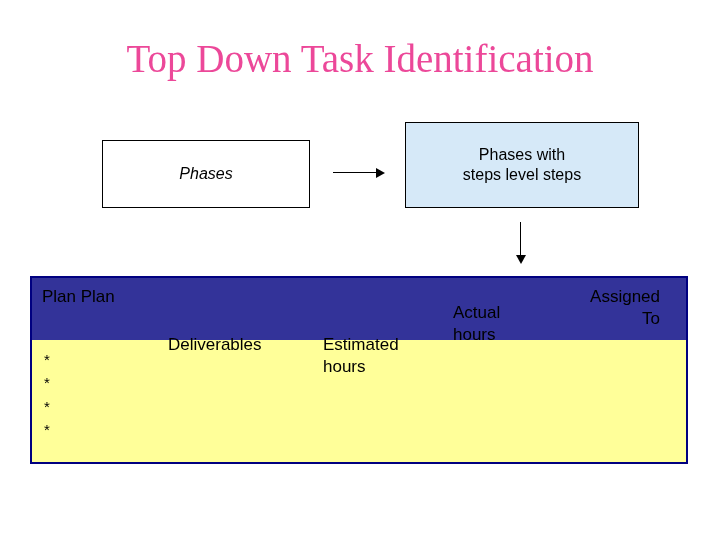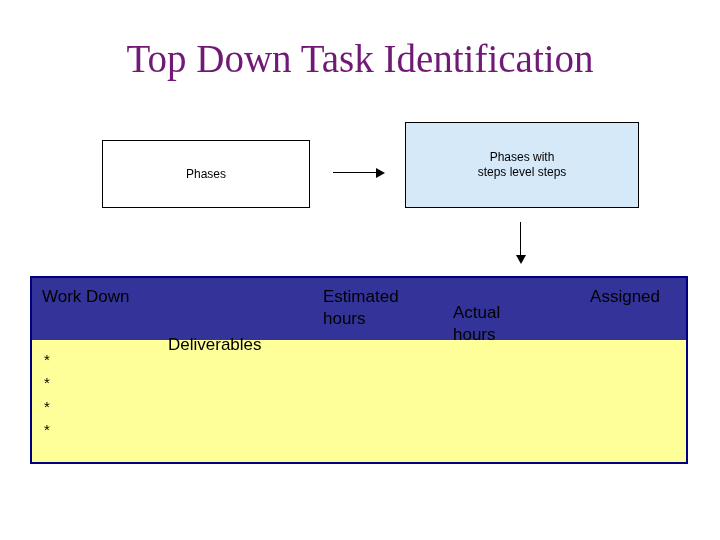--- a/index.html
+++ b/index.html
@@ -11,41 +11,42 @@
     position: relative;
     overflow: hidden;
   }
   .title {
     position: absolute;
     top: 36px;
     left: 0;
     width: 100%;
     text-align: center;
     font-size: 39px;
-    color: #701a75;
+    color: #ec4899;
     font-weight: normal;
   }
   .box {
     position: absolute;
     border: 1px solid #000;
     font-family: Verdana, Geneva, sans-serif;
-    font-size: 12px;
+    font-size: 16px;
     color: #000;
     display: flex;
     align-items: center;
     justify-content: center;
     text-align: center;
     line-height: 1.25;
   }
   .box-phases {
     left: 102px;
     top: 140px;
     width: 208px;
     height: 68px;
     background: #ffffff;
+    font-style: italic;
   }
   .box-phases-hl {
     left: 405px;
     top: 122px;
     width: 234px;
     height: 86px;
     background: #d6e9f8;
   }
   .arrow-h {
     position: absolute;
@@ -109,21 +110,21 @@
     font-family: Verdana, Geneva, sans-serif;
     font-size: 17px;
     color: #000;
   }
   .th {
     padding: 8px 6px 6px 6px;
     line-height: 1.3;
   }
   .th.workplan { width: 130px; padding-left: 10px; }
   .th.deliverables { width: 155px; margin-top: 48px; }
-  .th.estimated { width: 130px; }
+  .th.estimated { width: 130px; margin-top: 48px; }
   .th.actual { width: 115px; margin-top: 16px; }
   .th.assigned { flex: 1; text-align: right; padding-right: 26px; }
   .table-body {
     background: #ffff99;
     height: 122px;
     font-family: Verdana, Geneva, sans-serif;
     font-size: 15px;
     color: #000;
     padding: 8px 12px;
     line-height: 1.55;
@@ -151,32 +152,33 @@
   </div>
 </div>
 
 <div class="arrow-v">
   <div class="shaft"></div>
   <div class="head"></div>
 </div>
 
 <div class="table-wrap">
   <div class="table-header">
-    <div class="th workplan">Work Down</div>
+    <div class="th workplan">Plan Plan</div>
     <div class="th deliverables">Deliverables</div>
     <div class="th estimated">
       <div>Estimated</div>
       <div>hours</div>
     </div>
     <div class="th actual">
       <div>Actual</div>
       <div>hours</div>
     </div>
     <div class="th assigned">
       <div>Assigned</div>
+      <div>To</div>
     </div>
   </div>
   <div class="table-body">
     <div class="bullet-row">*</div>
     <div class="bullet-row">*</div>
     <div class="bullet-row">*</div>
     <div class="bullet-row">*</div>
   </div>
 </div>
 

